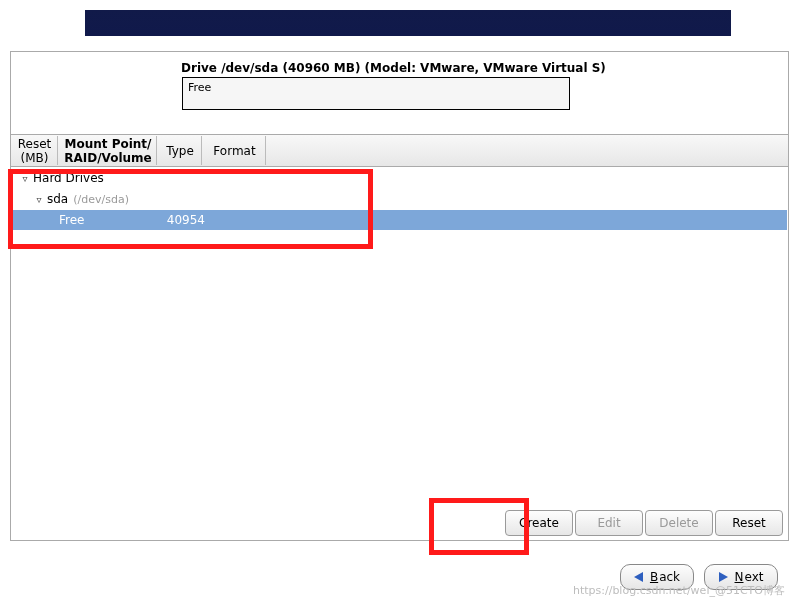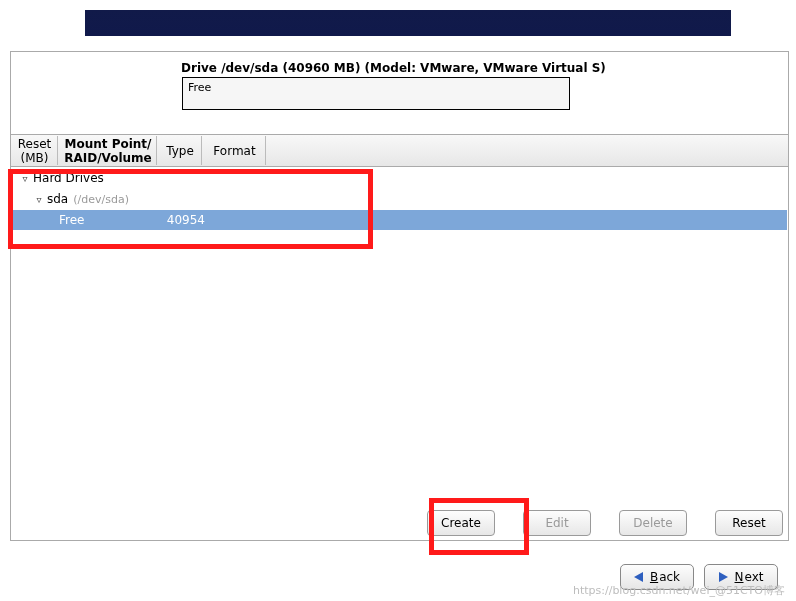--- a/index.html
+++ b/index.html
@@ -102,21 +102,21 @@
   }
   .hl1 { left: 5px; top: 166px; width: 365px; height: 80px; }
   .hl2 { left: 426px; top: 495px; width: 100px; height: 57px; }
   
   .btn-row {
     position: absolute;
     left: 8px; top: 506px;
     width: 777px; height: 30px;
     display: flex;
     justify-content: flex-end;
-    gap: 26px;
+    gap: 0;
     padding-right: 4px;
   }
   .btn {
     min-width: 68px;
     height: 26px;
     background: linear-gradient(180deg, #fdfdfd 0%, #e7e7e7 100%);
     border: 1px solid #9a9a9a;
     border-radius: 4px;
     font-size: 12px;
     color: #000;
@@ -133,21 +133,21 @@
     width: 786px; height: 30px;
     display: flex;
     justify-content: flex-end;
     gap: 8px;
     padding-right: 10px;
   }
   .nav-btn {
     width: 74px; height: 26px;
     background: linear-gradient(180deg, #fdfdfd 0%, #e6e6e6 100%);
     border: 1px solid #888;
-    border-radius: 5px;
+    border-radius: 10px;
     font-size: 12px;
     display: flex;
     align-items: center;
     justify-content: center;
     gap: 4px;
     cursor: pointer;
   }
   .nav-btn u { text-decoration: underline; }
   .arrow-l, .arrow-r {
     width: 0; height: 0; display: inline-block;

